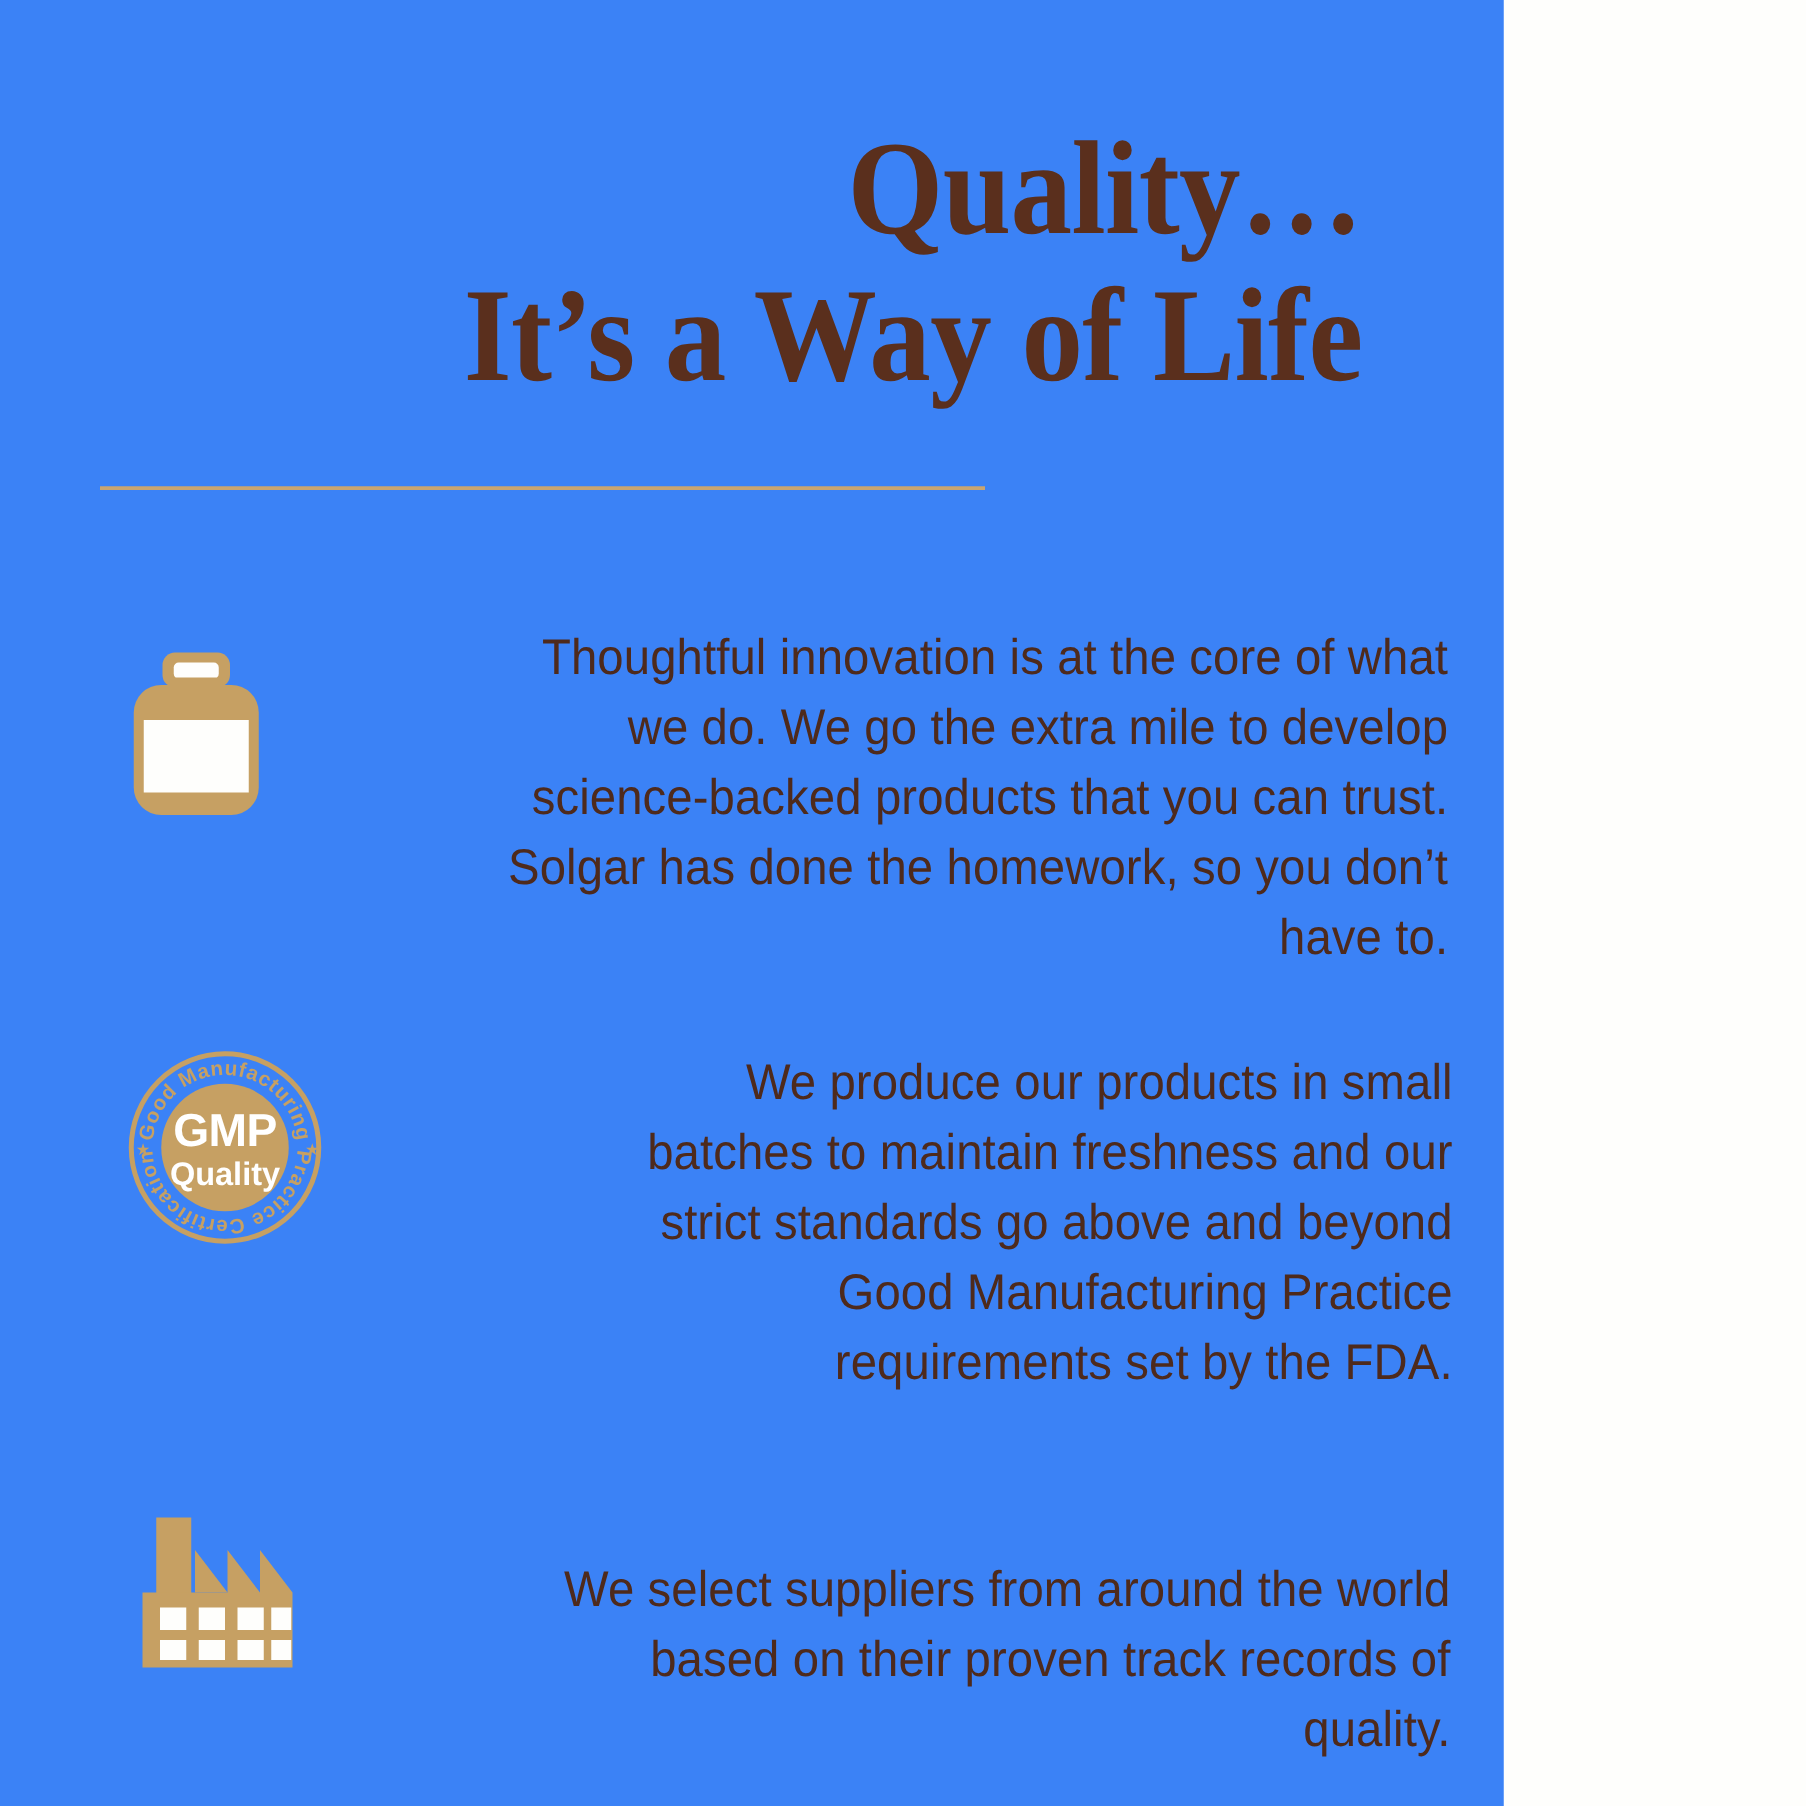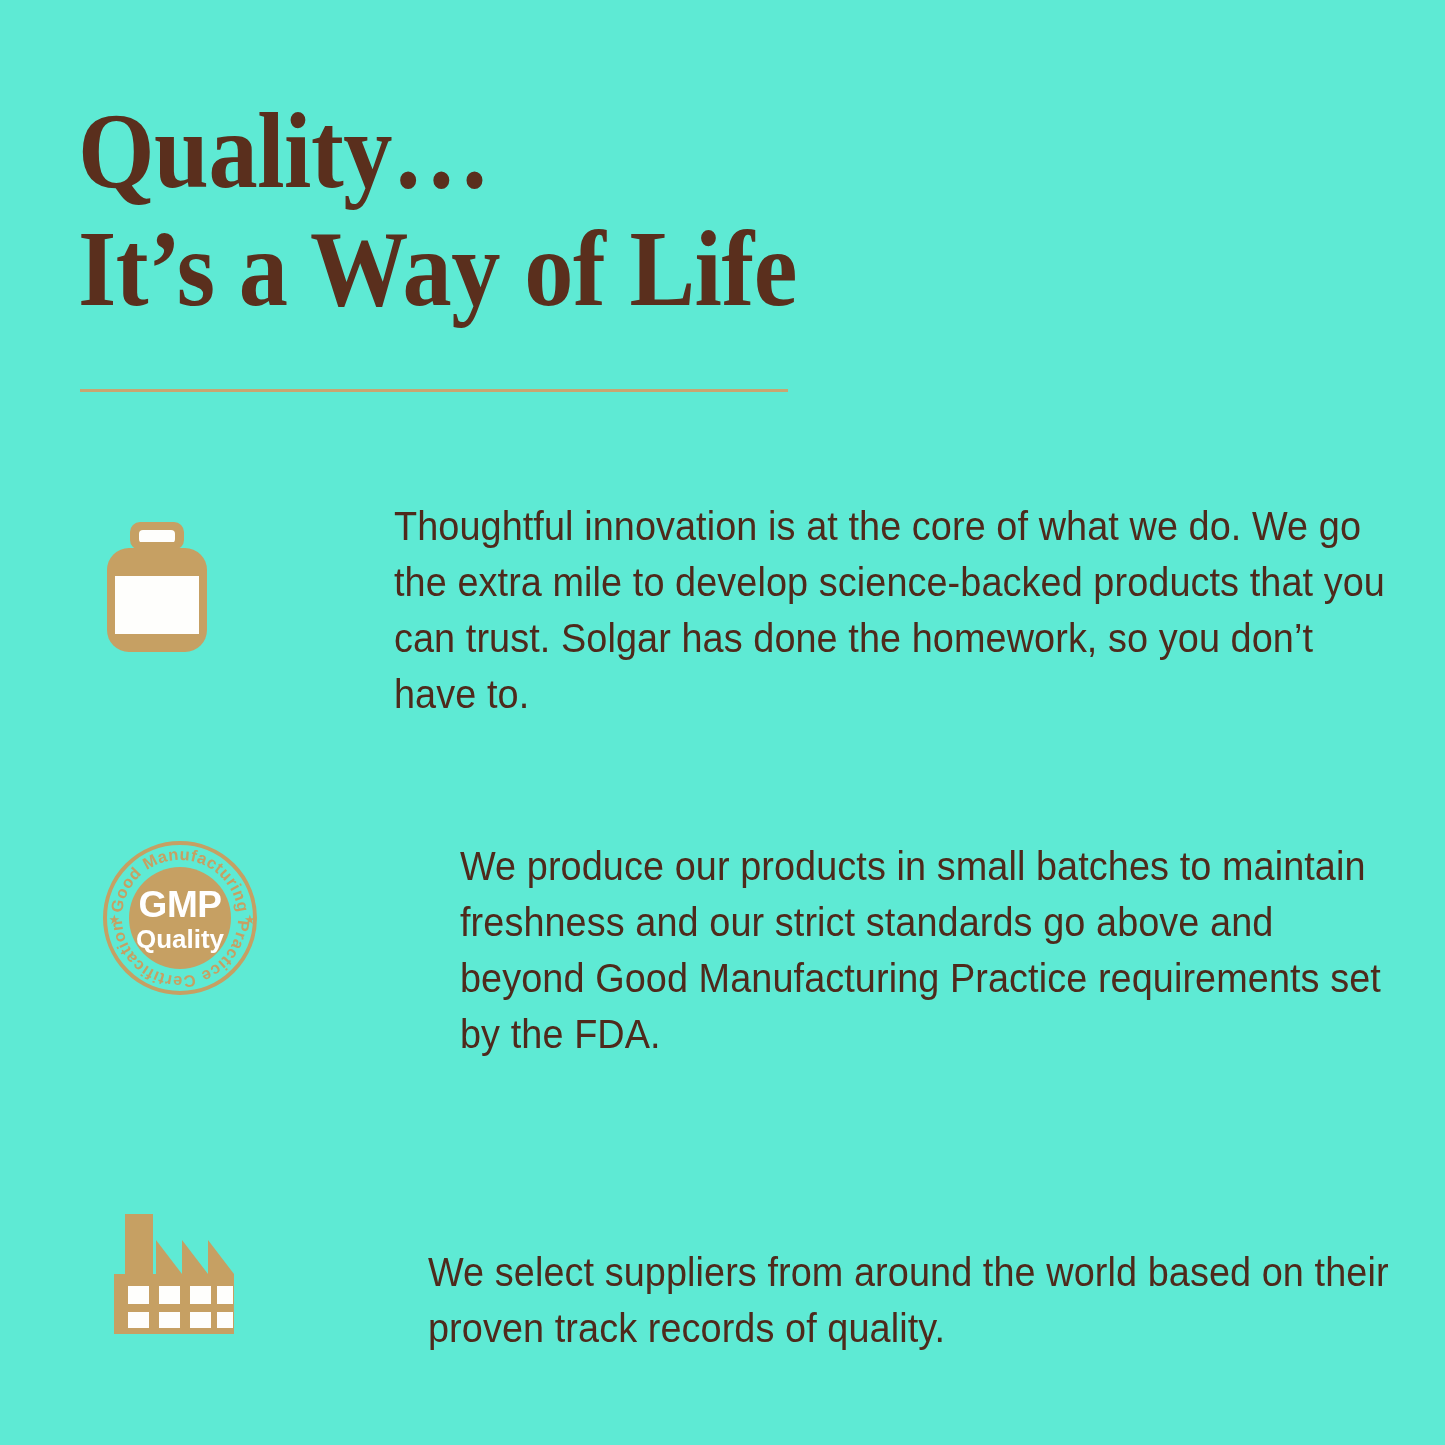--- a/index.html
+++ b/index.html
@@ -10,24 +10,25 @@
   body {
     width: 1445px;
     height: 1445px;
     background: #fefefc;
     font-family: "Liberation Sans", sans-serif;
     overflow: hidden;
   }
 
   .page {
     position: relative;
-    width: 1445px;
+    width: 1203px;
     height: 1445px;
-    background: #5eead4;
+    background: #3b82f6;
     box-sizing: border-box;
+    text-align: right;
   }
 
   
   .heading {
     position: absolute;
     left: 78px;
     top: 92px;
     width: 1100px;
   }
   .heading-line {

